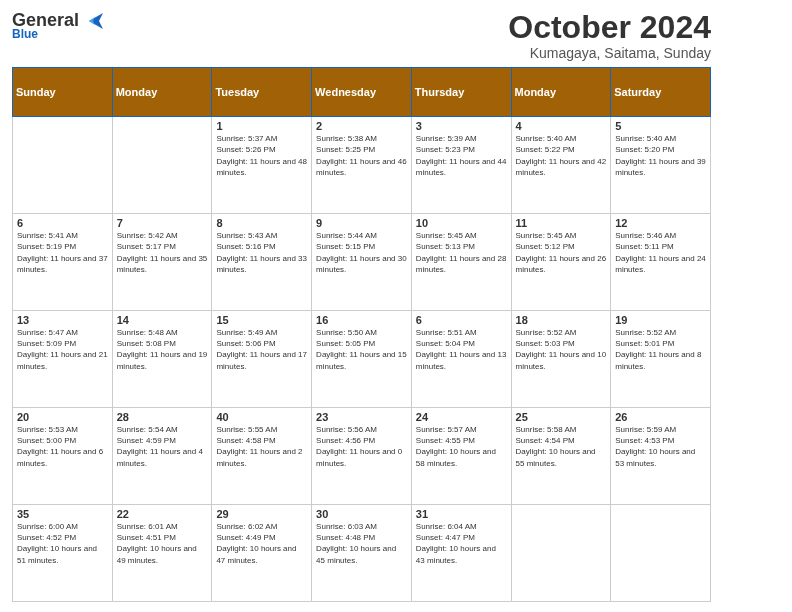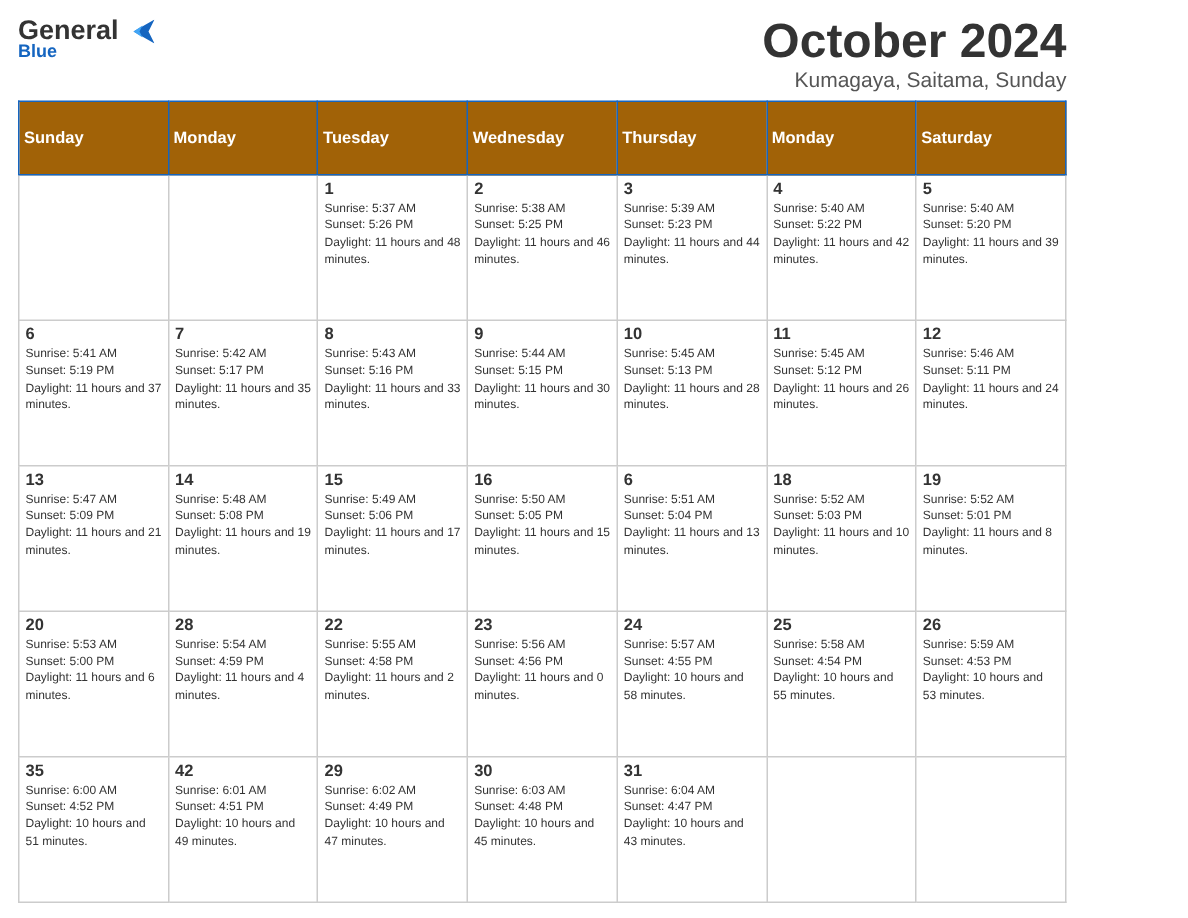--- a/index.html
+++ b/index.html
@@ -201,21 +201,21 @@
         <tr>
           <td>
         <div class="day-number">20</div>
         <div class="day-detail">Sunrise: 5:53 AM<br>Sunset: 5:00 PM<br>Daylight: 11 hours and 6 minutes.</div>
       </td>
           <td>
         <div class="day-number">28</div>
         <div class="day-detail">Sunrise: 5:54 AM<br>Sunset: 4:59 PM<br>Daylight: 11 hours and 4 minutes.</div>
       </td>
           <td>
-        <div class="day-number">22</div>
+        <div class="day-number">40</div>
         <div class="day-detail">Sunrise: 5:55 AM<br>Sunset: 4:58 PM<br>Daylight: 11 hours and 2 minutes.</div>
       </td>
           <td>
         <div class="day-number">23</div>
         <div class="day-detail">Sunrise: 5:56 AM<br>Sunset: 4:56 PM<br>Daylight: 11 hours and 0 minutes.</div>
       </td>
           <td>
         <div class="day-number">24</div>
         <div class="day-detail">Sunrise: 5:57 AM<br>Sunset: 4:55 PM<br>Daylight: 10 hours and 58 minutes.</div>
       </td>
@@ -227,21 +227,21 @@
         <div class="day-number">26</div>
         <div class="day-detail">Sunrise: 5:59 AM<br>Sunset: 4:53 PM<br>Daylight: 10 hours and 53 minutes.</div>
       </td>
         </tr>
         <tr>
           <td>
         <div class="day-number">35</div>
         <div class="day-detail">Sunrise: 6:00 AM<br>Sunset: 4:52 PM<br>Daylight: 10 hours and 51 minutes.</div>
       </td>
           <td>
-        <div class="day-number">42</div>
+        <div class="day-number">22</div>
         <div class="day-detail">Sunrise: 6:01 AM<br>Sunset: 4:51 PM<br>Daylight: 10 hours and 49 minutes.</div>
       </td>
           <td>
         <div class="day-number">29</div>
         <div class="day-detail">Sunrise: 6:02 AM<br>Sunset: 4:49 PM<br>Daylight: 10 hours and 47 minutes.</div>
       </td>
           <td>
         <div class="day-number">30</div>
         <div class="day-detail">Sunrise: 6:03 AM<br>Sunset: 4:48 PM<br>Daylight: 10 hours and 45 minutes.</div>
       </td>

